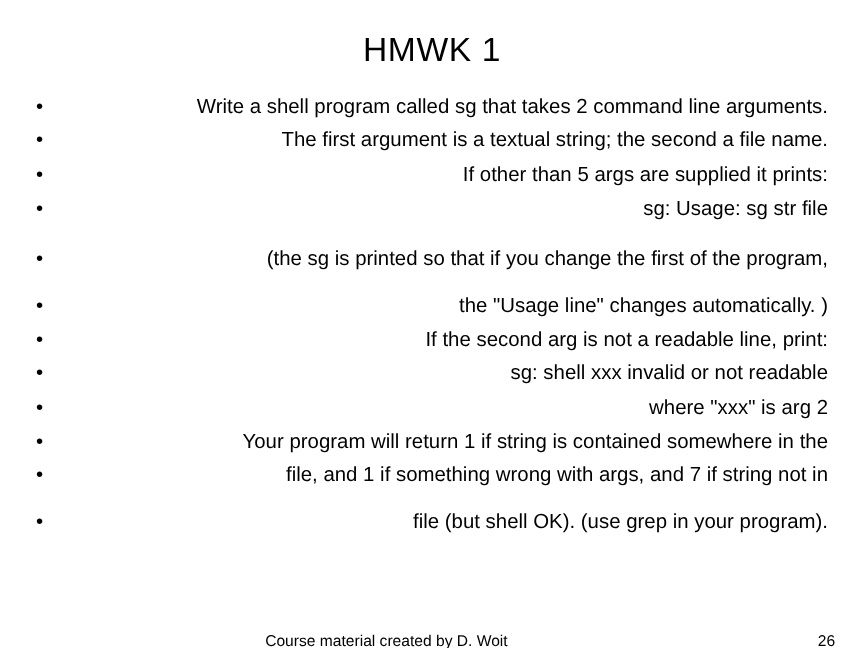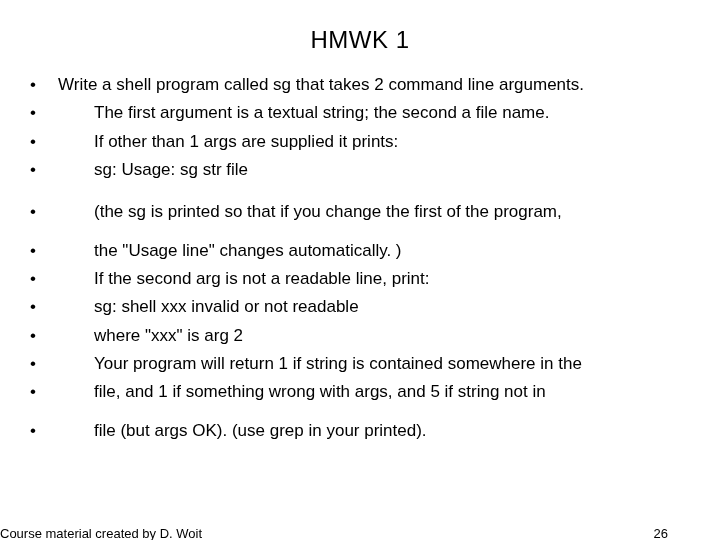--- a/index.html
+++ b/index.html
@@ -13,21 +13,21 @@
     overflow: hidden;
   }
   .slide {
     width: 720px;
     height: 540px;
     position: relative;
     box-sizing: border-box;
     padding: 20px 30px 20px 30px;
   }
   .title {
-    font-size: 24px;
+    font-size: 28px;
     text-align: center;
     margin: 6px 0 18px 0;
     letter-spacing: 0.5px;
   }
   .bullets {
     font-size: 17px;
     line-height: 1.55;
   }
   .row {
     display: flex;
@@ -35,48 +35,49 @@
     margin-bottom: 2px;
   }
   .dot {
     width: 18px;
     flex: 0 0 18px;
     text-align: left;
     font-size: 17px;
   }
   .pad0 { width: 10px; flex: 0 0 10px; }
   .pad1 { width: 46px; flex: 0 0 46px; }
-  .txt { flex: 1; }
+  .txt { flex: 1; text-align: right; }
   .gap-small { height: 10px; }
   .gap-med { height: 14px; }
   .footer {
     position: absolute;
     bottom: 14px;
     left: 0;
     width: 720px;
     font-size: 13px;
     color: #000;
   }
   .footer .date {
     position: absolute;
     left: 54px;
     margin-top: 14px;
   }
   .footer .center {
     position: absolute;
     left: 0;
     width: 644px;
+    text-align: center;
   }
   .footer .center-inner {
     display: inline-block;
     max-width: 220px;
   }
   .footer .pagenum {
     position: absolute;
-    right: 52px;
+    right: 24px;
   }
 </style>
 </head>
 <body>
 
 <div class="slide">
 
   <div class="title">HMWK 1</div>
 
   <div class="bullets">
@@ -87,21 +88,21 @@
       <span class="txt">Write a shell program called sg that takes 2 command line arguments.</span>
     </div>
     <div class="row">
       <span class="dot">•</span>
       <span class="pad1"></span>
       <span class="txt">The first argument is a textual string; the second a file name.</span>
     </div>
     <div class="row">
       <span class="dot">•</span>
       <span class="pad1"></span>
-      <span class="txt">If other than 1 args are supplied it prints:</span>
+      <span class="txt">If other than 5 args are supplied it prints:</span>
     </div>
     <div class="row">
       <span class="dot">•</span>
       <span class="pad1"></span>
       <span class="txt">sg: Usage: sg str file</span>
     </div>
 
     <div class="gap-med"></div>
 
     <div class="row">
@@ -133,29 +134,29 @@
       <span class="txt">where "xxx" is arg 2</span>
     </div>
     <div class="row">
       <span class="dot">•</span>
       <span class="pad1"></span>
       <span class="txt">Your program will return 1 if string is contained somewhere in the</span>
     </div>
     <div class="row">
       <span class="dot">•</span>
       <span class="pad1"></span>
-      <span class="txt">file, and 1 if something wrong with args, and 5 if string not in</span>
+      <span class="txt">file, and 1 if something wrong with args, and 7 if string not in</span>
     </div>
 
     <div class="gap-small"></div>
 
     <div class="row">
       <span class="dot">•</span>
       <span class="pad1"></span>
-      <span class="txt">file (but args OK).  (use grep in your printed).</span>
+      <span class="txt">file (but shell OK).  (use grep in your program).</span>
     </div>
 
   </div>
 
   <div class="footer">
     <span class="date">3/18/2018</span>
     <span class="center">
       <span class="center-inner">Course material created by D. Woit</span>
     </span>
     <span class="pagenum">26</span>

